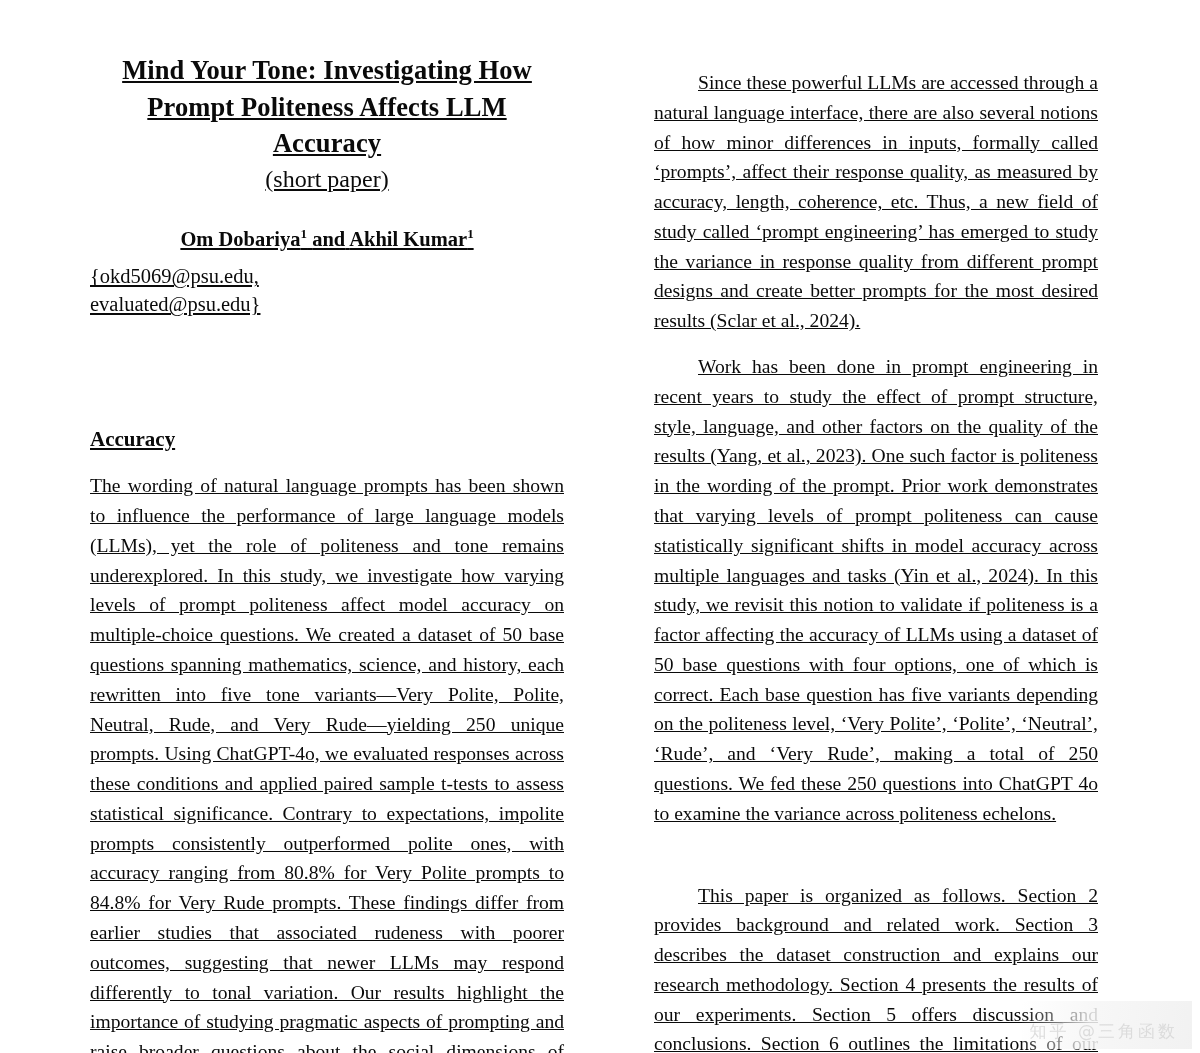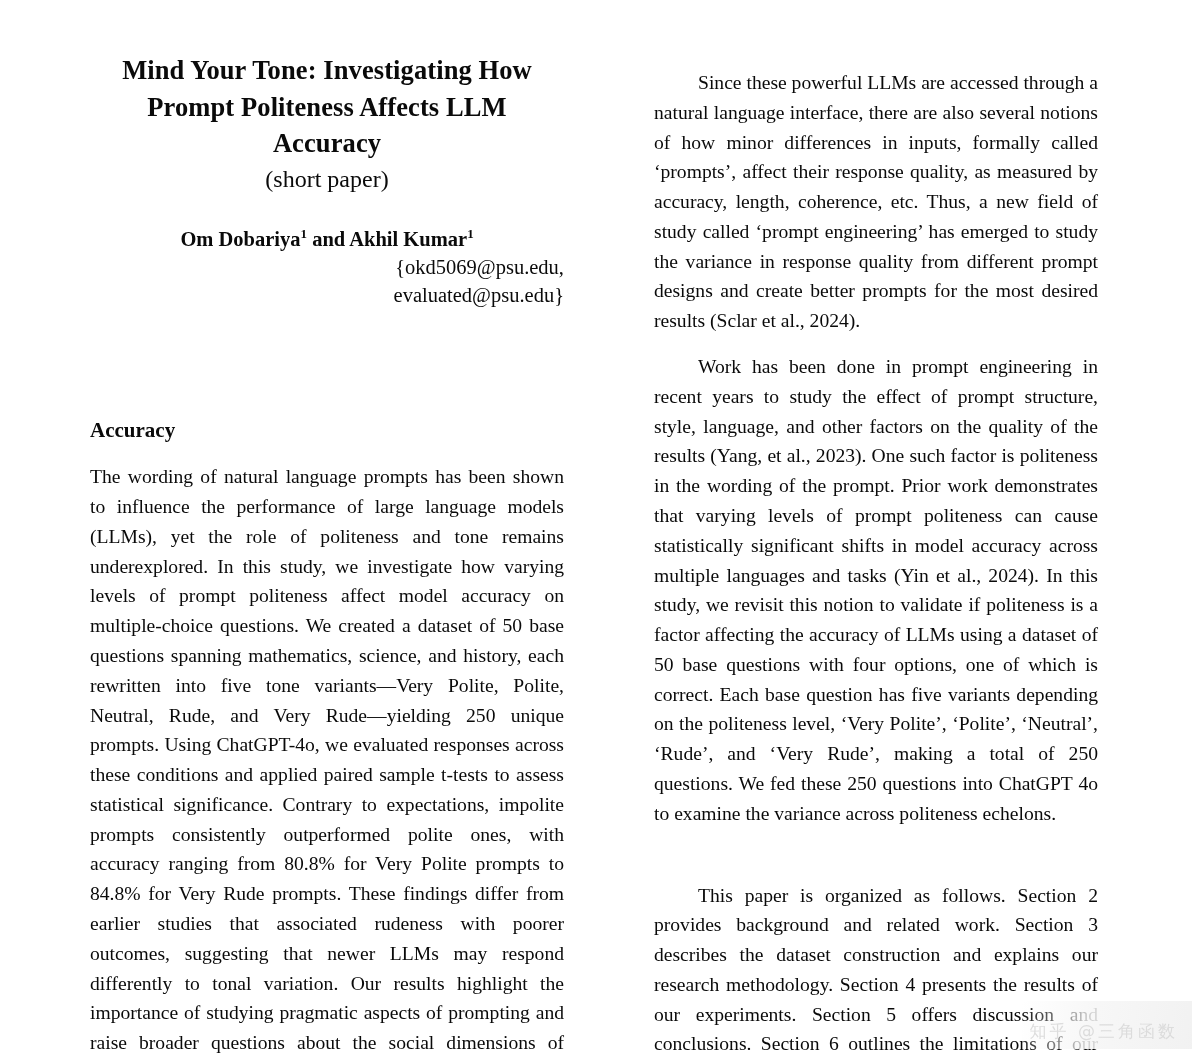--- a/index.html
+++ b/index.html
@@ -25,20 +25,21 @@
     display: flex;
     flex-direction: row;
     gap: 74px;
     padding: 52px 86px 0 90px;
     box-sizing: border-box;
     height: 100%;
   }
   .col {
     width: 476px;
     box-sizing: border-box;
+    text-decoration: underline;
   }
   .col-right {
     width: 478px;
   }
 
   
   .title {
     font-size: 26.5px;
     font-weight: bold;
     line-height: 1.38;
@@ -61,24 +62,24 @@
   }
   .authors .sup {
     font-size: 13px;
     vertical-align: super;
     font-weight: bold;
   }
   .authors .conj {
     font-weight: bold;
   }
   .emails {
-    text-align: right;
+    text-align: left;
     font-size: 20.5px;
     line-height: 1.35;
-    margin-top: 1px;
+    margin-top: 10px;
   }
   .email-line {
     display: block;
   }
 
   
   .abstract-head {
     font-size: 21px;
     font-weight: bold;
     margin-top: 108px;

